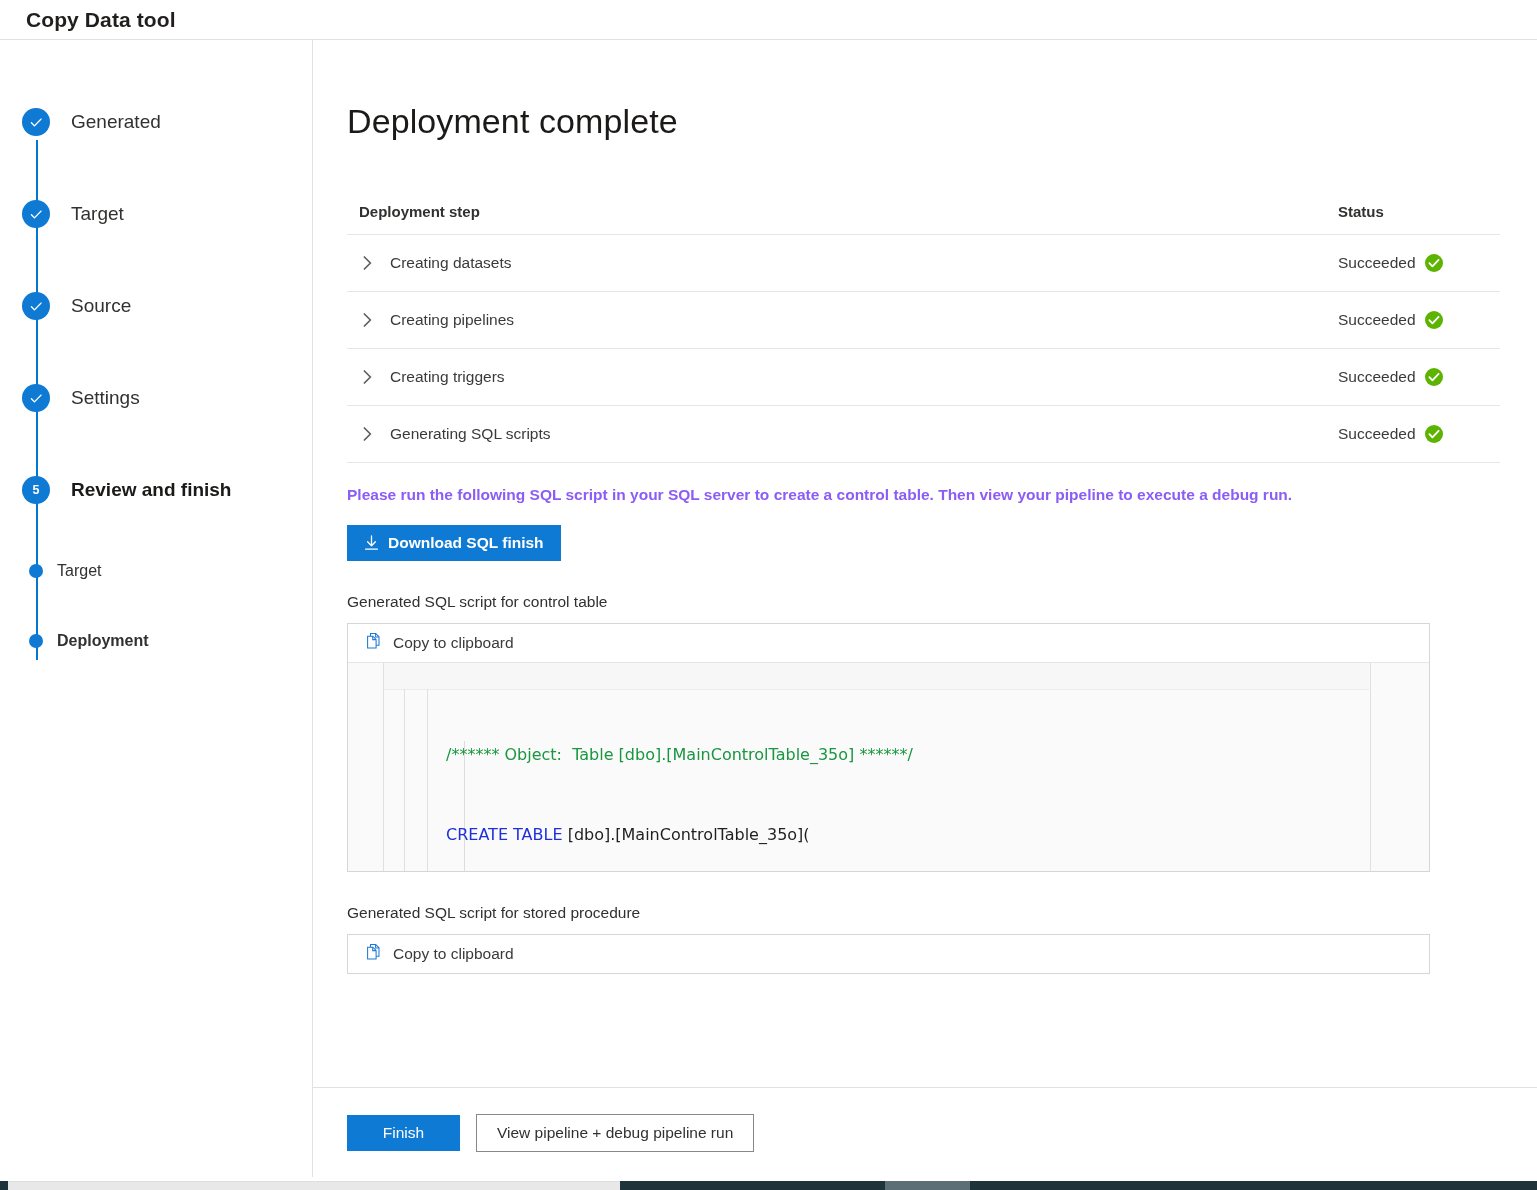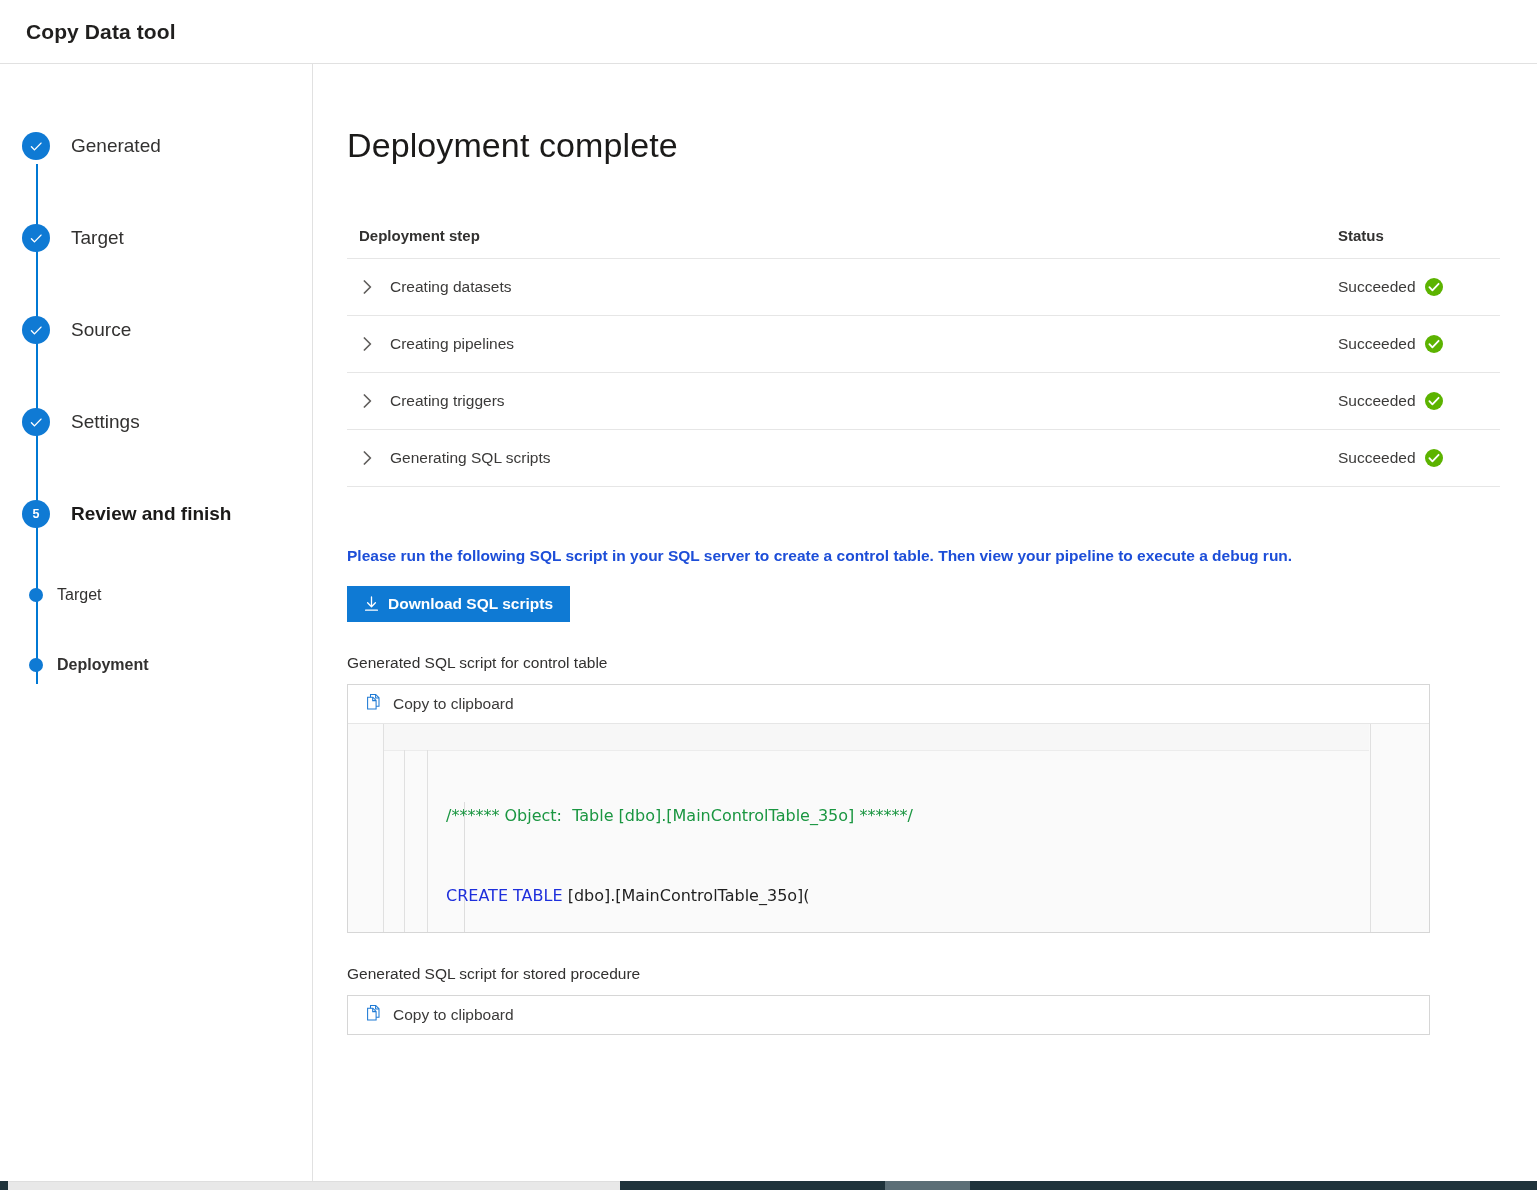--- a/index.html
+++ b/index.html
@@ -16,21 +16,21 @@
   #app {
     position: relative;
     width: 1537px;
     height: 1190px;
     overflow: hidden;
     background: #ffffff;
   }
 
   
   .titlebar {
-    height: 64px;
+    height: 40px;
     box-sizing: border-box;
     border-bottom: 1px solid #e1e1e1;
     display: flex;
     align-items: center;
     padding-left: 26px;
   }
   .titlebar .title {
     font-size: 21px;
     font-weight: 600;
     color: #201f1e;
@@ -190,24 +190,24 @@
     font-size: 15.5px;
     color: #3b3a39;
   }
   .status-cell .ok-icon {
     margin-left: 9px;
     display: inline-flex;
   }
 
   
   .instruction {
-    margin-top: 60px;
+    margin-top: 23px;
     font-size: 15.5px;
     font-weight: 700;
-    color: #1d4ed8;
+    color: #8b5cf6;
   }
 
   
   .btn-primary {
     margin-top: 21px;
     display: inline-flex;
     align-items: center;
     gap: 9px;
     background: #0f7ad4;
     color: #fff;
@@ -516,21 +516,21 @@
           
           <div class="instruction">Please run the following SQL script in your SQL server to create a control table. Then view your pipeline to execute a debug run.</div>
 
           
           <button class="btn-primary">
             <span class="dl-icon">
               <svg width="15" height="16" viewBox="0 0 15 16">
                   <path d="M7.5 1v9.3M3.6 6.8l3.9 3.9 3.9-3.9M1.6 14.2h11.8" fill="none" stroke="#ffffff" stroke-width="1.3" stroke-linecap="round" stroke-linejoin="round"></path>
                 </svg>
             </span>
-            <span>Download SQL scripts</span>
+            <span>Download SQL finish</span>
           </button>
 
           
           <div class="section-label">Generated SQL script for control table</div>
 
           <div class="codebox">
             <div class="copybar">
               <span>
                 <svg width="17" height="18" viewBox="0 0 17 18">
                   <path d="M4.5 1.5h5.2l3.3 3.3v8.4H4.5z" fill="#ffffff" stroke="#1f7ad4" stroke-width="1.05"></path>
@@ -576,20 +576,24 @@
                   <path d="M6.7 4.3v3.3H10" fill="none" stroke="#1f7ad4" stroke-width="1.05"></path>
                 </svg>
               </span>
               <span class="copy-label">Copy to clipboard</span>
             </div>
           </div>
 
         </div>
       </div>
 
+      <div class="footer">
+        <button class="btn-finish">Finish</button>
+        <button class="btn-secondary">View pipeline + debug pipeline run</button>
+      </div>
     </div>
   </div>
 
   <div class="bottomstrip">
     <div class="bs-left"></div>
     <div class="bs-dark1"></div>
     <div class="bs-thumb"></div>
     <div class="bs-dark2"></div>
   </div>
   <div class="bs-edge"></div>

